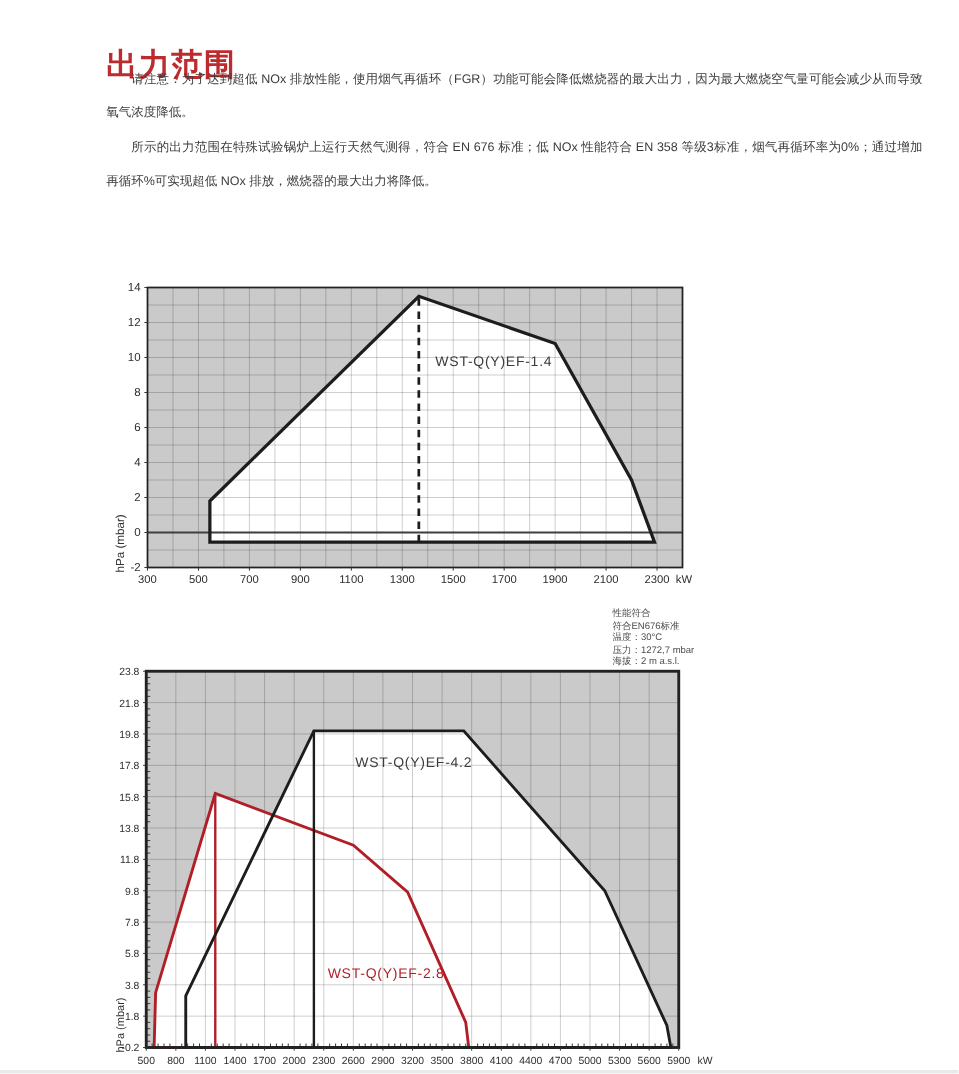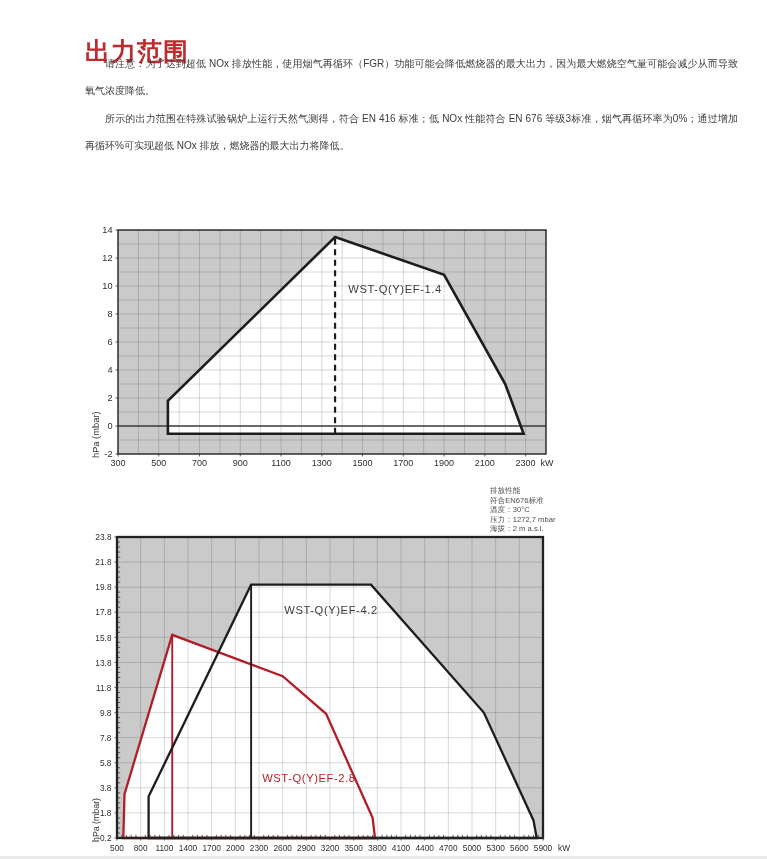--- a/index.html
+++ b/index.html
@@ -15,21 +15,21 @@
 </style>
 </head>
 <body>
 
 <div id="page">
 
   <h1 class="heading" style="color: rgb(188, 43, 46);">出力范围</h1>
 
   <div class="bodytext">
     <p>请注意：为了达到超低 NOx 排放性能，使用烟气再循环（FGR）功能可能会降低燃烧器的最大出力，因为最大燃烧空气量可能会减少从而导致氧气浓度降低。</p>
-    <p>所示的出力范围在特殊试验锅炉上运行天然气测得，符合 EN 416 标准；低 NOx 性能符合 EN 676 等级3标准，烟气再循环率为0%；通过增加再循环%可实现超低 NOx 排放，燃烧器的最大出力将降低。</p>
+    <p>所示的出力范围在特殊试验锅炉上运行天然气测得，符合 EN 676 标准；低 NOx 性能符合 EN 358 等级3标准，烟气再循环率为0%；通过增加再循环%可实现超低 NOx 排放，燃烧器的最大出力将降低。</p>
   </div>
 
   <div class="chart" style="left:85px;top:224px;">
     <svg width="490" height="252" viewBox="0 0 490 252">
         <rect x="33" y="6" width="428" height="224" fill="#cacaca"></rect>
         <polygon points="82.9,209.7 82.9,176.8 250.1,13.0 359.1,50.8 420.2,160.0 438.6,209.7" fill="#ffffff"></polygon>
         <line x1="53.38095238095238" y1="6" x2="53.38095238095238" y2="230" stroke="rgba(0,0,0,0.22)" stroke-width="0.7"></line>
         <line x1="73.76190476190476" y1="6" x2="73.76190476190476" y2="230" stroke="rgba(0,0,0,0.22)" stroke-width="0.7"></line>
         <line x1="94.14285714285714" y1="6" x2="94.14285714285714" y2="230" stroke="rgba(0,0,0,0.22)" stroke-width="0.7"></line>
         <line x1="114.52380952380952" y1="6" x2="114.52380952380952" y2="230" stroke="rgba(0,0,0,0.22)" stroke-width="0.7"></line>
@@ -108,21 +108,21 @@
         <text x="27.5" y="177.2" text-anchor="end" font-size="9.2" fill="#2e2e2e">2</text>
         <line x1="30.5" y1="202" x2="33" y2="202" stroke="#333" stroke-width="0.8"></line>
         <text x="27.5" y="205.2" text-anchor="end" font-size="9.2" fill="#2e2e2e">0</text>
         <line x1="30.5" y1="230" x2="33" y2="230" stroke="#333" stroke-width="0.8"></line>
         <text x="27.5" y="233.2" text-anchor="end" font-size="9.2" fill="#2e2e2e">-2</text>
         <text transform="translate(14,234) rotate(-90)" font-size="9.3" fill="#333">hPa (mbar)</text>
       </svg>
   </div>
 
   <div class="testcond">
-    <div>排放性能</div>
+    <div>性能符合</div>
     <div>符合EN676标准</div>
     <div>温度：30°C</div>
     <div>压力：1272,7 mbar</div>
     <div>海拔：2 m a.s.l.</div>
   </div>
 
   <div class="chart" style="left:85px;top:530px;">
     <svg width="495" height="329" viewBox="0 0 495 329">
         <rect x="32" y="7" width="426" height="301" fill="#cacaca"></rect>
         <polygon points="38.3,308.0 39.5,264.1 87.2,104.8 197.7,146.2 241.1,183.8 287.6,287.9 290.0,308.0" fill="#ffffff"></polygon>

